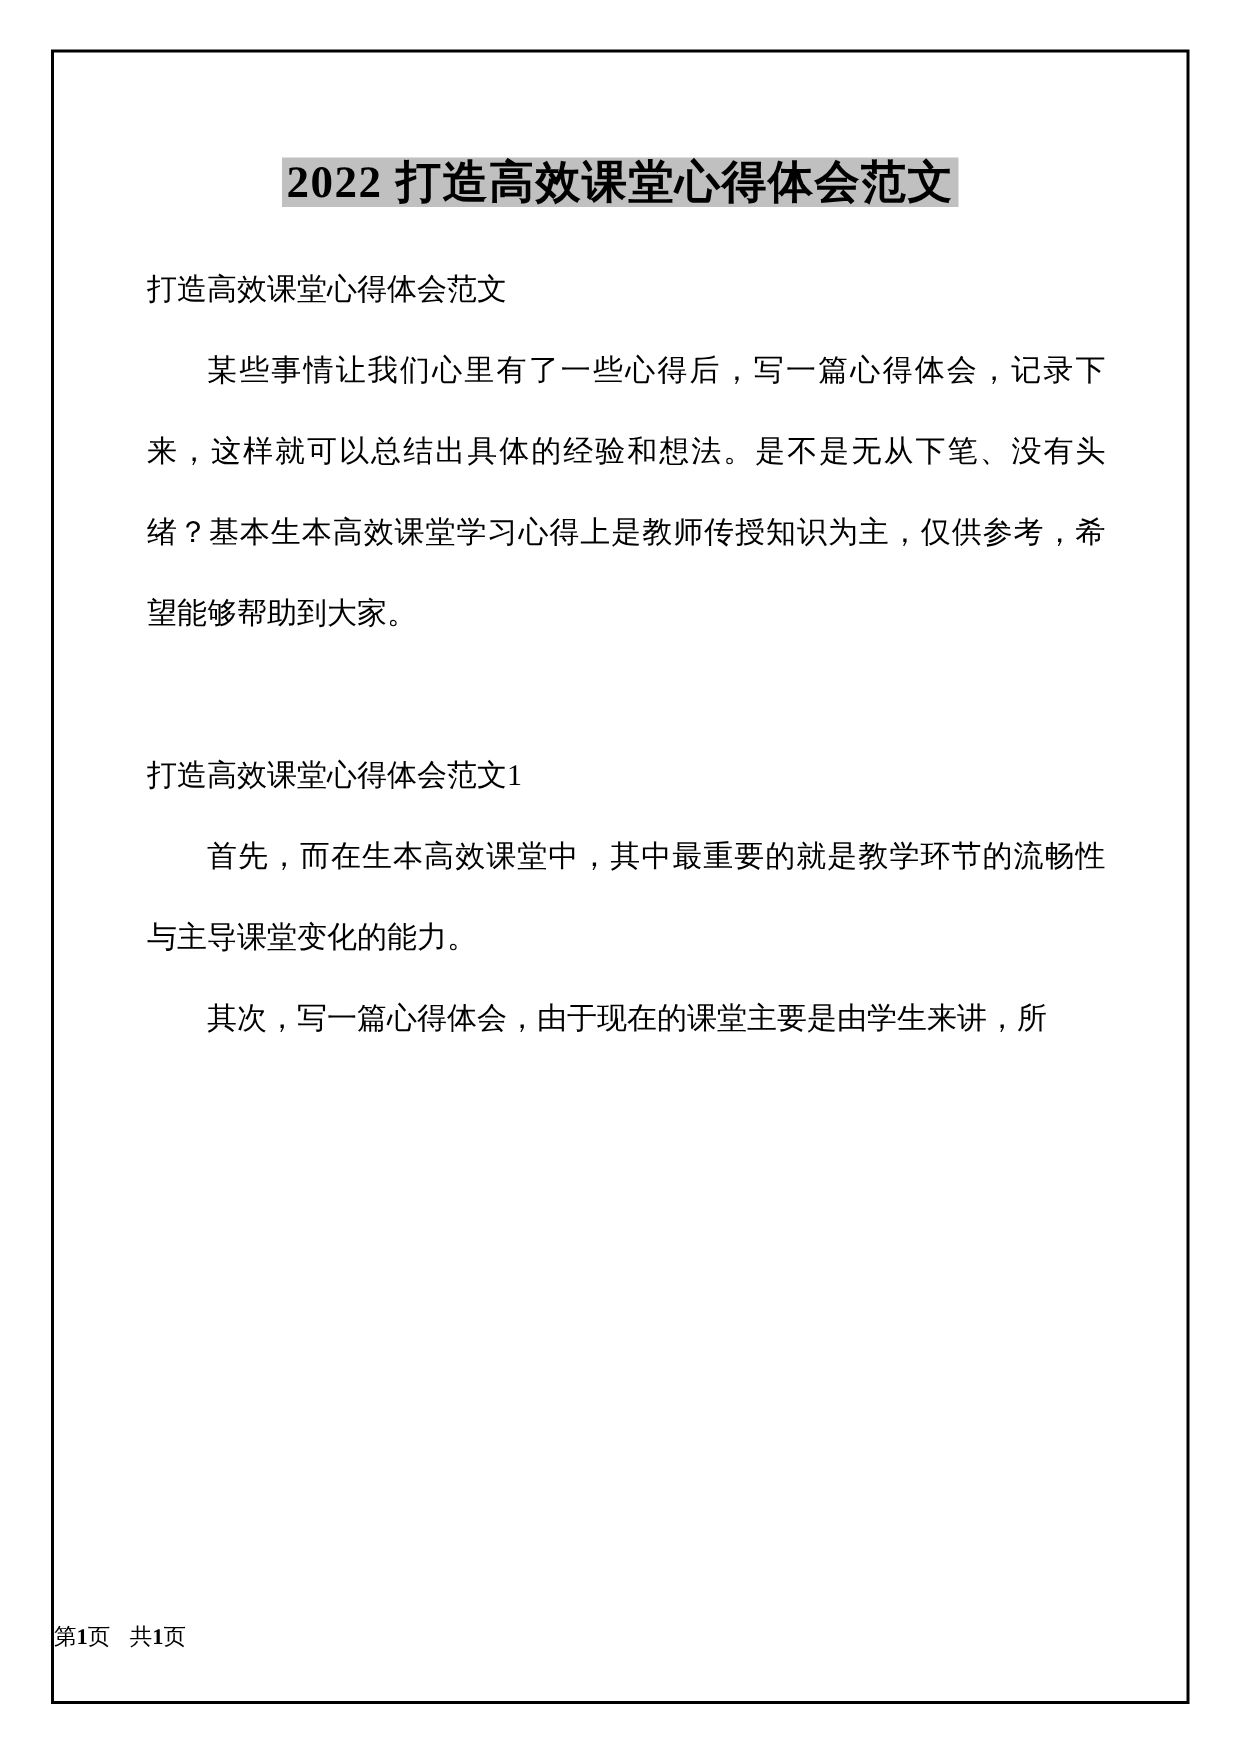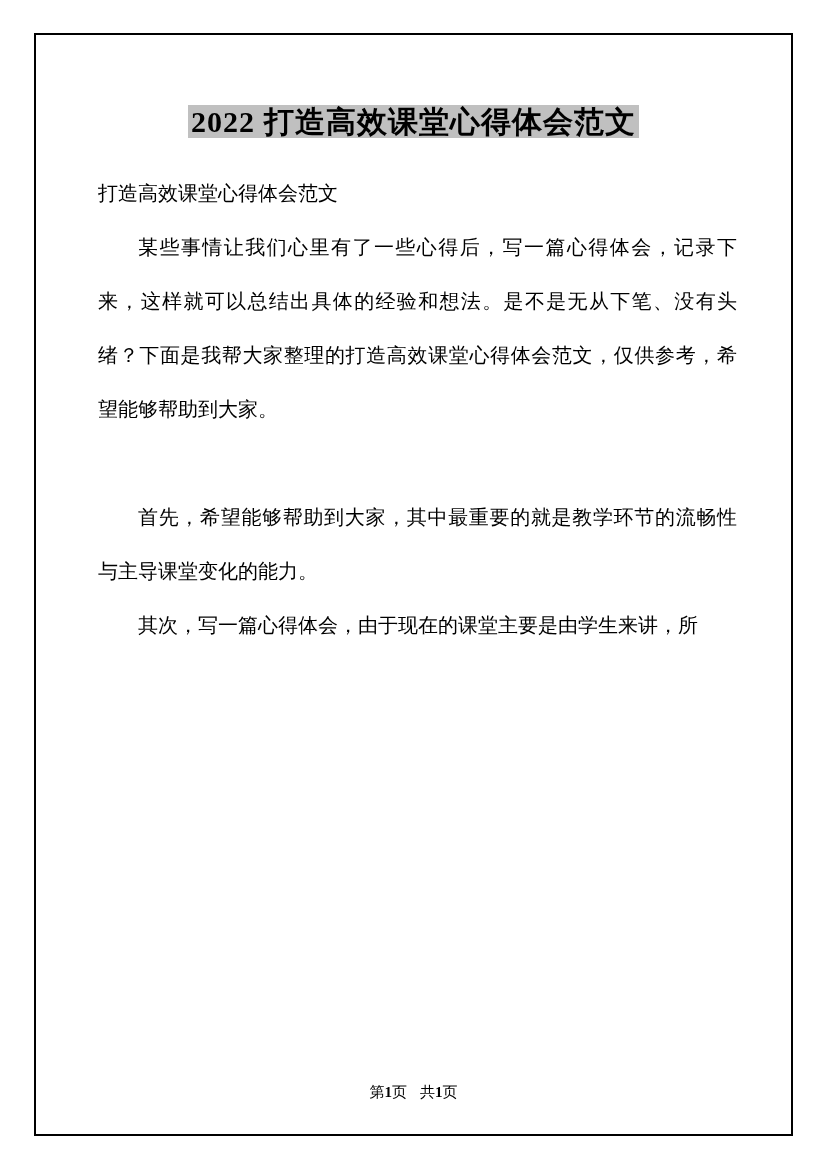--- a/index.html
+++ b/index.html
@@ -34,39 +34,39 @@
     font-size: 20px;
     line-height: 54px;
     text-align: justify;
   }
   .doc-body p { margin: 0; padding: 0; }
   .doc-body p.indent { text-indent: 2em; }
   .doc-body p.spacer { height: 54px; }
   .footer {
     position: absolute;
     left: 0; right: 0; bottom: 34px;
-    text-align: center;
     font-size: 15px;
     line-height: 16px;
   }
   .footer b { font-weight: bold; }
   .footer .f-total { margin-left: 13px; }
 </style>
 </head>
 <body>
 
 <div class="page" style="border-color: rgb(0, 0, 0);">
 
   <h1 class="title"><span class="hl" style="background: rgb(192, 192, 192);"><span class="t-num">2022</span><span class="t-text">打造高效课堂心得体会范文</span></span></h1>
 
   <div class="doc-body">
       <p class="">打造高效课堂心得体会范文</p>
-      <p class="indent">某些事情让我们心里有了一些心得后，写一篇心得体会，记录下来，这样就可以总结出具体的经验和想法。是不是无从下笔、没有头绪？下面是我帮大家整理的打造高效课堂心得体会范文，仅供参考，希望能够帮助到大家。</p>
+      <p class="indent">某些事情让我们心里有了一些心得后，写一篇心得体会，记录下来，这样就可以总结出具体的经验和想法。是不是无从下笔、没有头绪？基本生本高效课堂学习心得上是教师传授知识为主，仅供参考，希望能够帮助到大家。</p>
       <p class="spacer"></p>
-      <p class="indent">首先，希望能够帮助到大家，其中最重要的就是教学环节的流畅性与主导课堂变化的能力。</p>
+      <p class="">打造高效课堂心得体会范文1</p>
+      <p class="indent">首先，而在生本高效课堂中，其中最重要的就是教学环节的流畅性与主导课堂变化的能力。</p>
       <p class="indent">其次，写一篇心得体会，由于现在的课堂主要是由学生来讲，所</p>
     </div>
 
   <div class="footer">
     <span class="f-group"><span>第</span><b>1</b><span>页</span></span><span class="f-group f-total"><span>共</span><b>1</b><span>页</span></span>
   </div>
 
 </div>
 
 </body></html>

